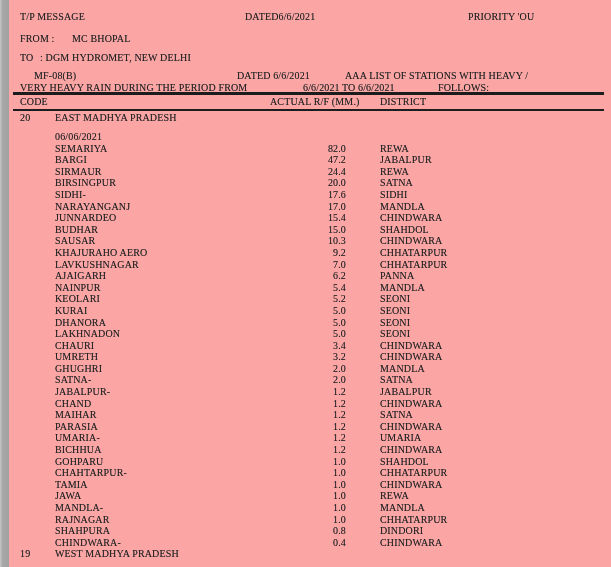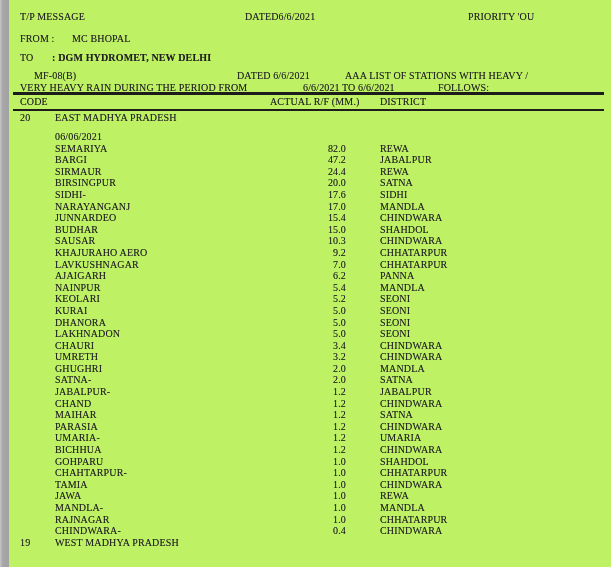--- a/index.html
+++ b/index.html
@@ -1,20 +1,20 @@
 <!DOCTYPE html>
 <html><head>
 <meta charset="utf-8">
 <style>
   html,body{margin:0;padding:0;}
   body{background:#e8e8e8;}
   .page{
     position:relative;
     width:611px;height:567px;
-    background:#bef264;
+    background:#fca5a5;
     overflow:hidden;
     font-family:"Liberation Serif","DejaVu Serif",serif;
     font-size:10px;
     color:#1f1f1f;
     letter-spacing:0.15px;
     text-shadow:0 0 0.5px rgba(70,70,70,0.55);
   }
   .edge-bar{
     position:absolute;left:0;top:0;width:9px;height:567px;
     background:linear-gradient(to right,#c6c6c6 0%,#a7a7a7 30%,#a2a2a2 100%);
@@ -36,21 +36,21 @@
 <div class="page">
   <div class="edge-bar"></div>
 
   <span class="abs" style="top:12px;left:20px;">T/P MESSAGE</span>
   <span class="abs" style="top:12px;left:245px;">DATED6/6/2021</span>
   <span class="abs" style="top:12px;left:468px;">PRIORITY 'OU</span>
 
   <span class="abs" style="top:34px;left:20px;">FROM :</span>
   <span class="abs" style="top:34px;left:72px;">MC BHOPAL</span>
   <span class="abs" style="top:53px;left:20px;">TO</span>
-  <span class="abs" style="top:53px;left:52px;font-weight:bold;">: DGM HYDROMET, NEW DELHI</span>
+  <span class="abs" style="top:53px;left:40px;">: DGM HYDROMET, NEW DELHI</span>
 
   <span class="abs" style="top:71px;left:20px;margin-left:14px;">MF-08(B)</span>
   <span class="abs" style="top:71px;left:237px;font-family:Liberation Serif, serif;">DATED 6/6/2021</span>
   <span class="abs" style="top:83px;left:20px;">VERY HEAVY RAIN DURING THE PERIOD FROM</span>
 
   <span class="abs" style="top:71px;left:345px;">AAA LIST OF STATIONS WITH HEAVY /</span>
   <span class="abs" style="top:83px;left:303px;">6/6/2021</span>
   <span class="abs" style="top:83px;left:342px;">TO</span>
   <span class="abs" style="top:83px;left:358px;">6/6/2021</span>
   <span class="abs" style="top:83px;left:438px;">FOLLOWS:</span>
@@ -228,20 +228,25 @@
         <span class="cell-station">MANDLA-</span>
         <span class="cell-rf">1.0</span>
         <span class="cell-district">MANDLA</span>
       </div>
       <div class="row">
         <span class="cell-station">RAJNAGAR</span>
         <span class="cell-rf">1.0</span>
         <span class="cell-district">CHHATARPUR</span>
       </div>
       <div class="row">
+        <span class="cell-station">SHAHPURA</span>
+        <span class="cell-rf">0.8</span>
+        <span class="cell-district">DINDORI</span>
+      </div>
+      <div class="row">
         <span class="cell-station">CHINDWARA-</span>
         <span class="cell-rf">0.4</span>
         <span class="cell-district">CHINDWARA</span>
       </div>
       <div class="row">
         <span class="cell-code">19</span>
         <span class="cell-station">WEST MADHYA PRADESH</span>
       </div>
     </div>
 </div>

